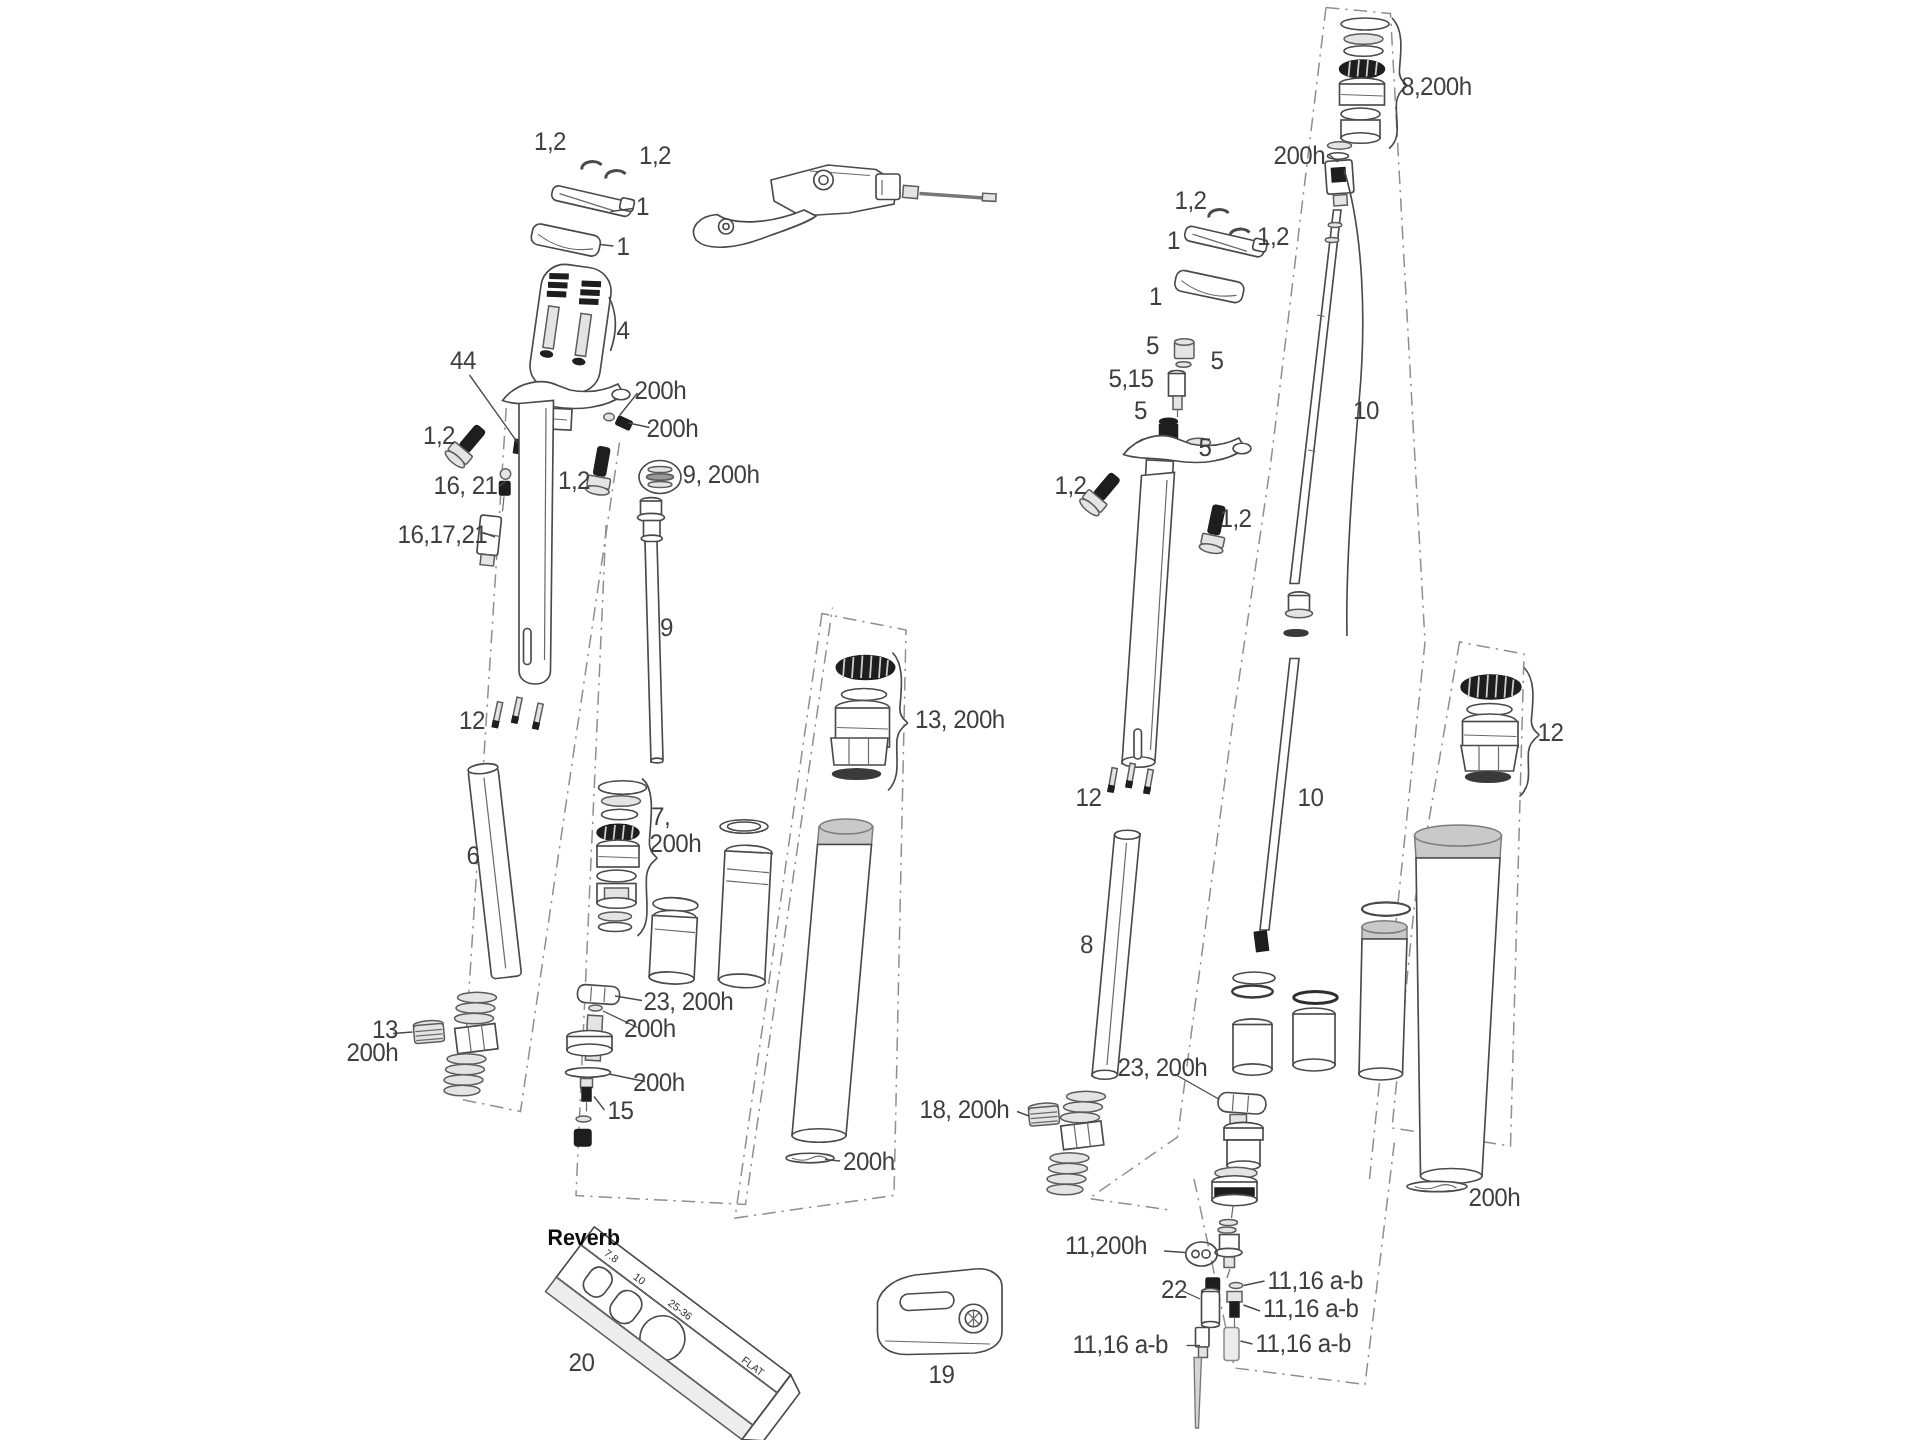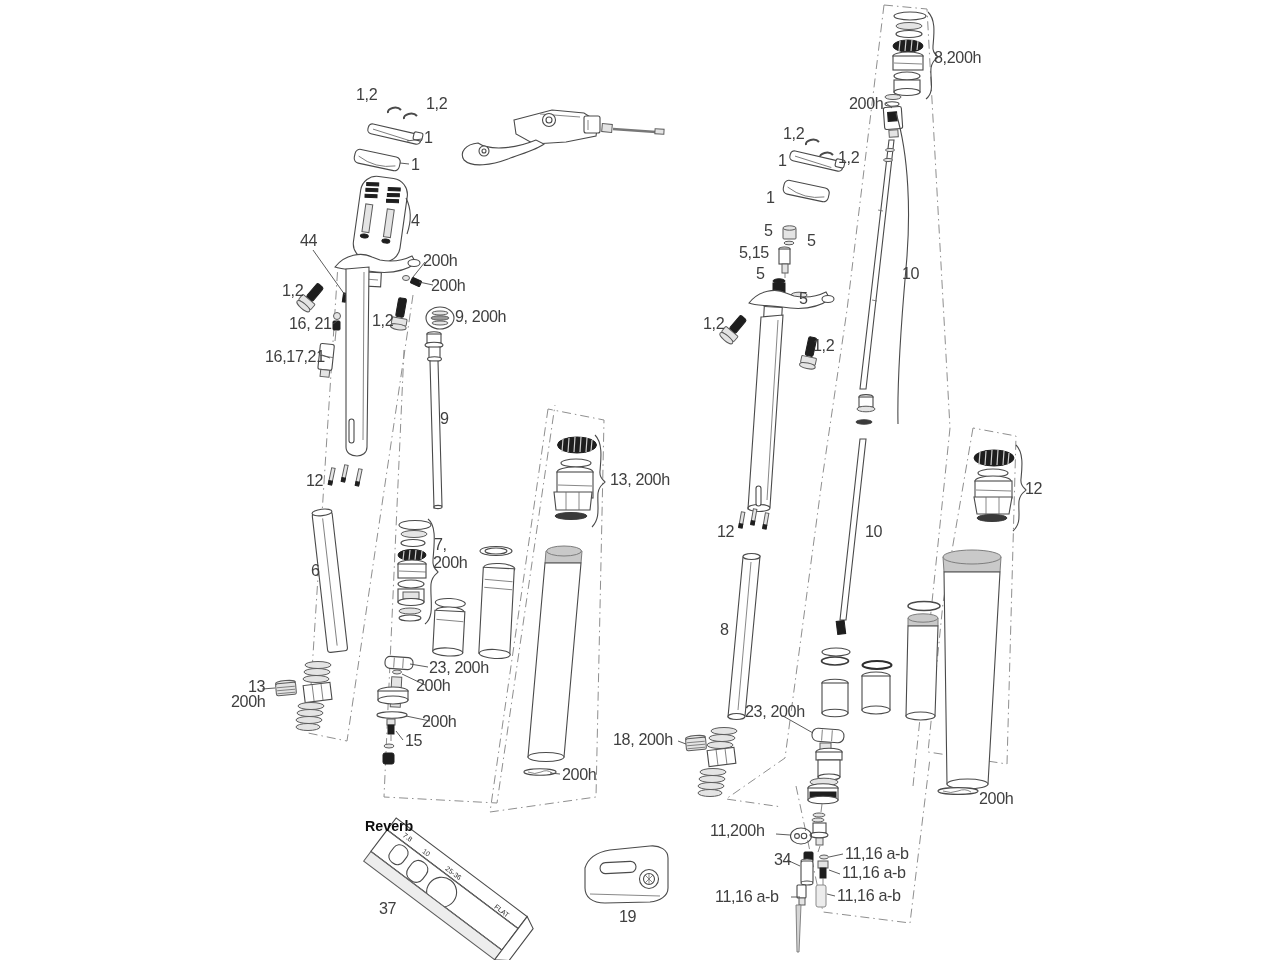--- a/index.html
+++ b/index.html
@@ -557,21 +557,21 @@
   <div class="lbl" style="left:433px;top:554px">200h</div>
   <div class="lbl" style="left:610px;top:471px">13, 200h</div>
   <div class="lbl" style="left:429px;top:659px">23, 200h</div>
   <div class="lbl" style="left:416px;top:677px">200h</div>
   <div class="lbl" style="left:248px;top:678px">13</div>
   <div class="lbl" style="left:231px;top:693px">200h</div>
   <div class="lbl" style="left:422px;top:713px">200h</div>
   <div class="lbl" style="left:405px;top:732px">15</div>
   <div class="lbl" style="left:562px;top:766px">200h</div>
   <div class="lbl bold" style="left:365px;top:817px">Reverb</div>
-  <div class="lbl" style="left:379px;top:900px">37</div>
+  <div class="lbl" style="left:379px;top:900px">20</div>
   <div class="lbl" style="left:619px;top:908px">19</div>
   <div class="lbl" style="left:934px;top:49px">8,200h</div>
   <div class="lbl" style="left:849px;top:95px">200h</div>
   <div class="lbl" style="left:783px;top:125px">1,2</div>
   <div class="lbl" style="left:838px;top:149px">1,2</div>
   <div class="lbl" style="left:778px;top:152px">1</div>
   <div class="lbl" style="left:766px;top:189px">1</div>
   <div class="lbl" style="left:764px;top:222px">5</div>
   <div class="lbl" style="left:807px;top:232px">5</div>
   <div class="lbl" style="left:739px;top:244px">5,15</div>
@@ -580,19 +580,19 @@
   <div class="lbl" style="left:902px;top:265px">10</div>
   <div class="lbl" style="left:703px;top:315px">1,2</div>
   <div class="lbl" style="left:813px;top:337px">1,2</div>
   <div class="lbl" style="left:717px;top:523px">12</div>
   <div class="lbl" style="left:865px;top:523px">10</div>
   <div class="lbl" style="left:720px;top:621px">8</div>
   <div class="lbl" style="left:745px;top:703px">23, 200h</div>
   <div class="lbl" style="left:613px;top:731px">18, 200h</div>
   <div class="lbl" style="left:979px;top:790px">200h</div>
   <div class="lbl" style="left:710px;top:822px">11,200h</div>
-  <div class="lbl" style="left:774px;top:851px">34</div>
+  <div class="lbl" style="left:774px;top:851px">22</div>
   <div class="lbl" style="left:845px;top:845px">11,16 a-b</div>
   <div class="lbl" style="left:842px;top:864px">11,16 a-b</div>
   <div class="lbl" style="left:715px;top:888px">11,16 a-b</div>
   <div class="lbl" style="left:837px;top:887px">11,16 a-b</div>
   <div class="lbl" style="left:1025px;top:480px">12</div>
 </div>
 
 </body></html>

